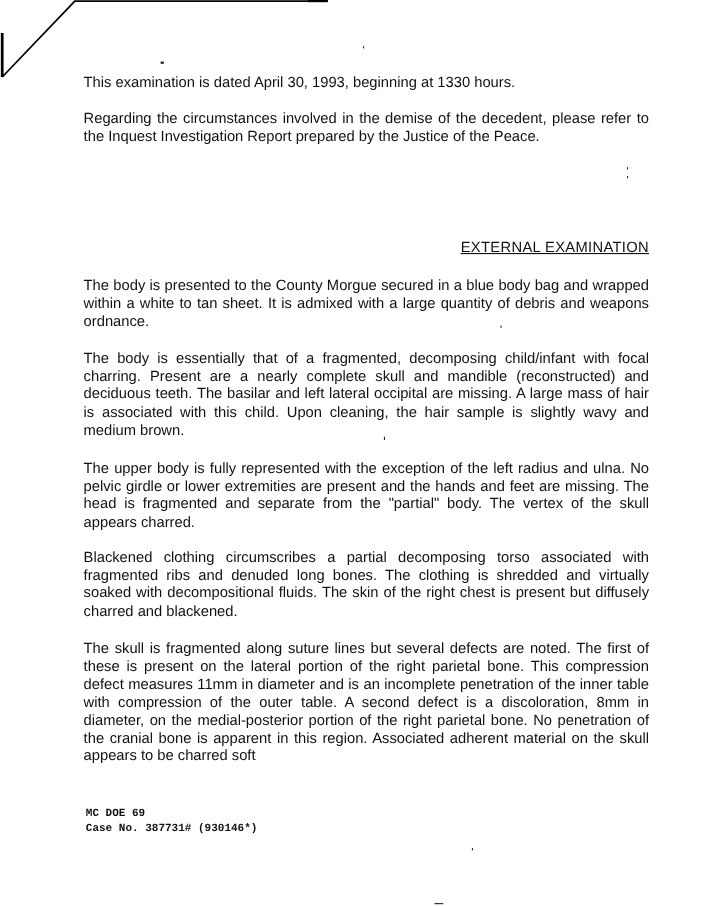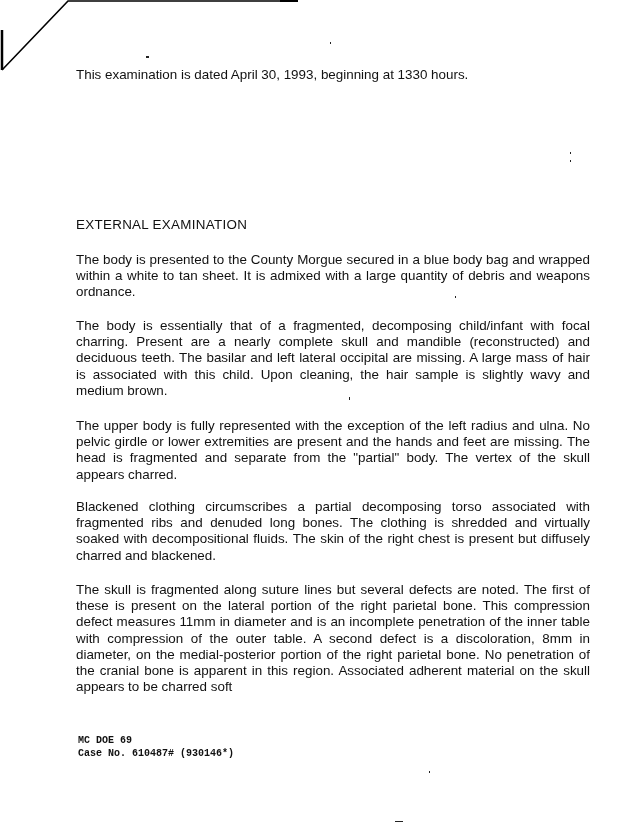--- a/index.html
+++ b/index.html
@@ -5,23 +5,24 @@
   html, body { margin: 0; padding: 0; background: #ffffff; }
   body { width: 638px; height: 824px; position: relative; overflow: hidden; }
   .page { position: absolute; left: 0; top: 0; width: 598px; height: 824px; background: #fff; }
   .corner { position: absolute; left: 0; top: 0; width: 300px; height: 80px; }
   .txt {
     position: absolute; left: 76px; width: 514px;
     font-family: "Liberation Sans", sans-serif; font-size: 13.4px; line-height: 16.2px;
     color: #111; text-align: justify; margin: 0;
   }
   .heading {
-    position: absolute; left: 76px; width: 514px; text-align: left;
+    position: absolute; left: 76px; width: 514px; text-align: right;
     font-family: "Liberation Sans", sans-serif; font-size: 13.4px; color: #111;
     letter-spacing: 0.3px;
+    text-decoration: underline;
   }
   .footer {
     position: absolute; left: 78px; top: 735px;
     font-family: "Liberation Mono", monospace; font-size: 10px; line-height: 12.5px;
     font-weight: bold; color: #111;
   }
   .footer div { white-space: pre; }
   .speck { position: absolute; background: #222; }
 </style>
 </head>
@@ -29,32 +30,33 @@
 
 <div class="page">
 
   <svg class="corner" viewBox="0 0 300 80">
     <polyline points="2,30 2,70" stroke="#000" stroke-width="2.5" fill="none"></polyline>
     <polyline points="2,70 68,1 298,1" stroke="#000" stroke-width="1.6" fill="none"></polyline>
     <rect x="280" y="0" width="18" height="2" fill="#000"></rect>
   </svg>
 
   <p class="txt" style="top:67px;">This examination is dated April 30, 1993, beginning at 1330 hours.</p>
+  <p class="txt" style="top:100px;">Regarding the circumstances involved in the demise of the decedent, please refer to the Inquest Investigation Report prepared by the Justice of the Peace.</p>
 
   <div class="heading" style="top:217px;">EXTERNAL EXAMINATION</div>
 
   <p class="txt" style="top:252px;">The body is presented to the County Morgue secured in a blue body bag and wrapped within a white to tan sheet.  It is admixed with a large quantity of debris and weapons ordnance.</p>
   <p class="txt" style="top:318px;">The body is essentially that of a fragmented, decomposing child/infant with focal charring.  Present are a nearly complete skull and mandible (reconstructed) and deciduous teeth.  The basilar and left lateral occipital are missing.  A large mass of hair is associated with this child.  Upon cleaning, the hair sample is slightly wavy and medium brown.</p>
   <p class="txt" style="top:499px;">Blackened clothing circumscribes a partial decomposing torso associated with fragmented ribs and denuded long bones.  The clothing is shredded and virtually soaked with decompositional fluids.  The skin of the right chest is present but diffusely charred and blackened.</p>
   <p class="txt" style="top:418px;">The upper body is fully represented with the exception of the left radius and ulna.  No pelvic girdle or lower extremities are present and the hands and feet are missing.  The head is fragmented and separate from the "partial" body.  The vertex of the skull appears charred.</p>
   <p class="txt" style="top:582px;">The skull is fragmented along suture lines but several defects are noted.  The first of these is present on the lateral portion of the right parietal bone.  This compression defect measures 11mm in diameter and is an incomplete penetration of the inner table with compression of the outer table.  A second defect is a discoloration, 8mm in diameter, on the medial-posterior portion of the right parietal bone.  No penetration of the cranial bone is apparent in this region.  Associated adherent material on the skull appears to be charred soft</p>
 
   <div class="footer">
     <div>MC DOE 69</div>
-    <div>Case No. 610487# (930146*)</div>
+    <div>Case No. 387731# (930146*)</div>
   </div>
 
   <div class="speck" style="left:146px;top:56px;width:3px;height:2px;"></div>
   <div class="speck" style="left:330px;top:42px;width:1px;height:2px;"></div>
   <div class="speck" style="left:570px;top:152px;width:1px;height:2px;"></div>
   <div class="speck" style="left:570px;top:160px;width:1px;height:2px;"></div>
   <div class="speck" style="left:455px;top:296px;width:1px;height:2px;"></div>
   <div class="speck" style="left:349px;top:397px;width:1px;height:3px;"></div>
   <div class="speck" style="left:429px;top:771px;width:1px;height:2px;"></div>
   <div class="speck" style="left:395px;top:821px;width:8px;height:1px;"></div>

